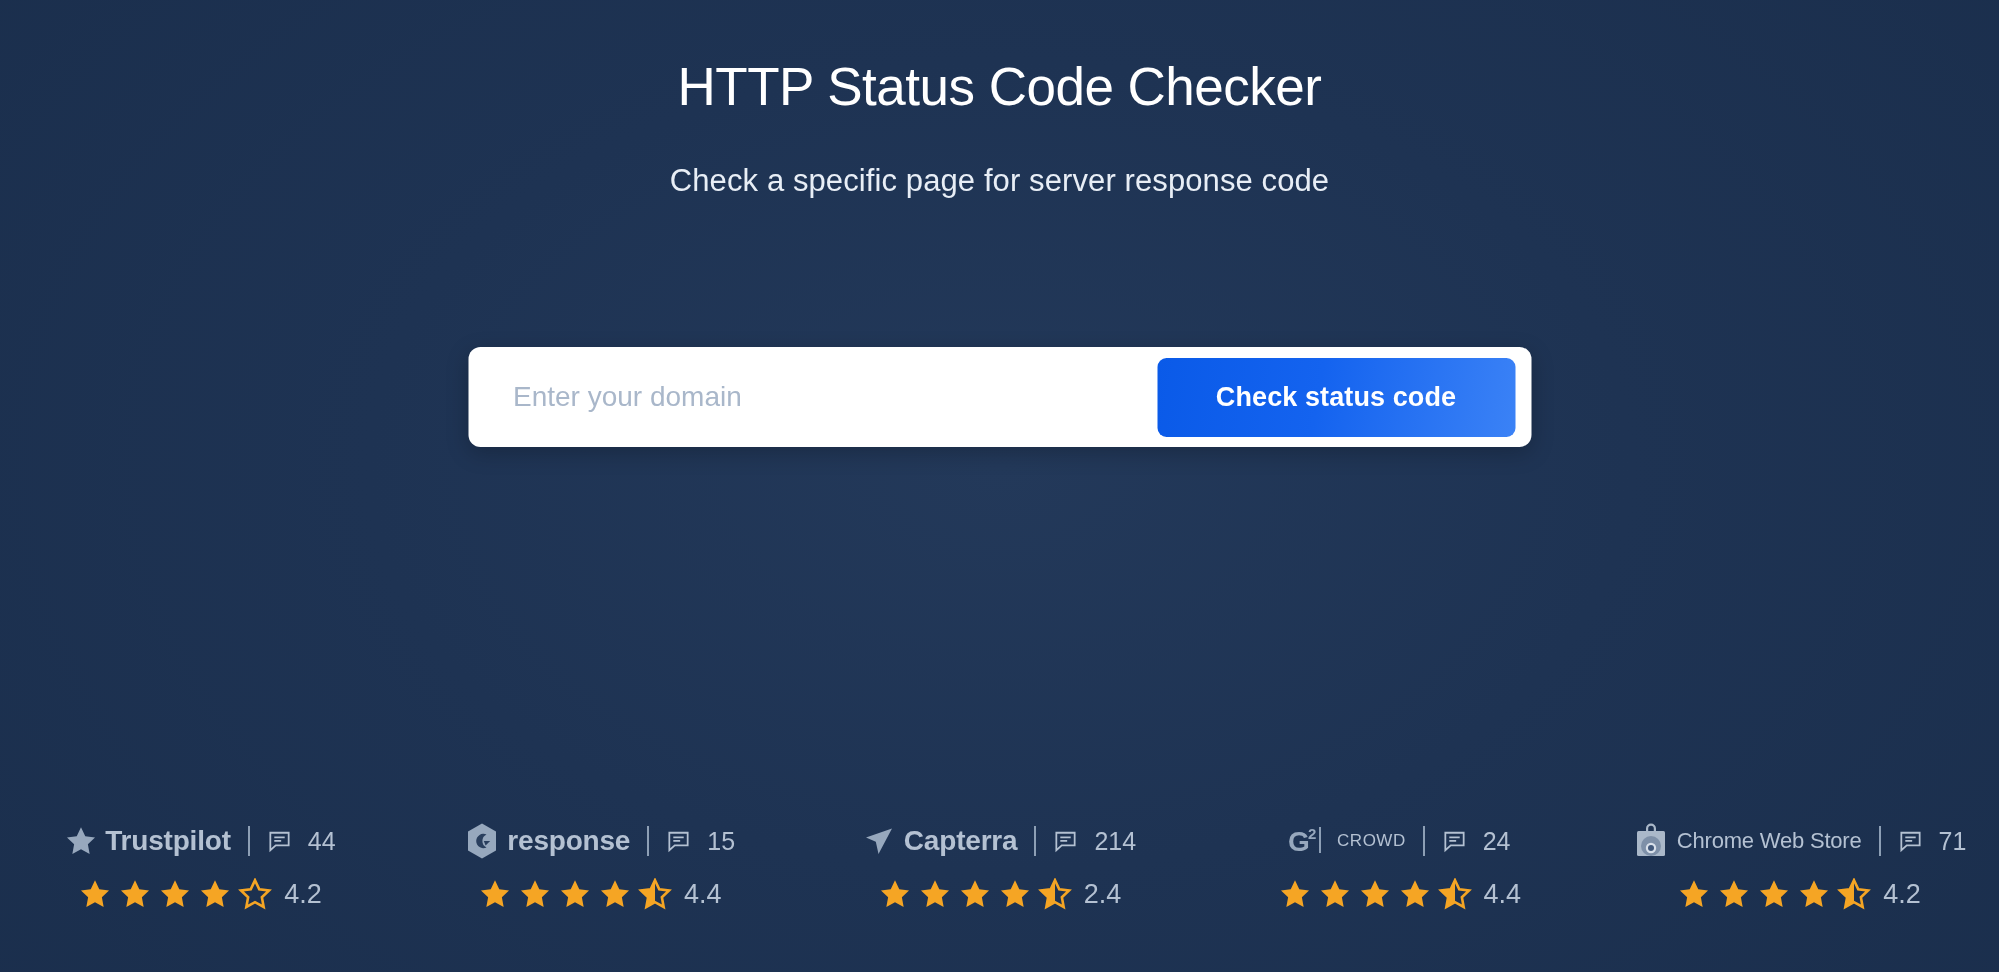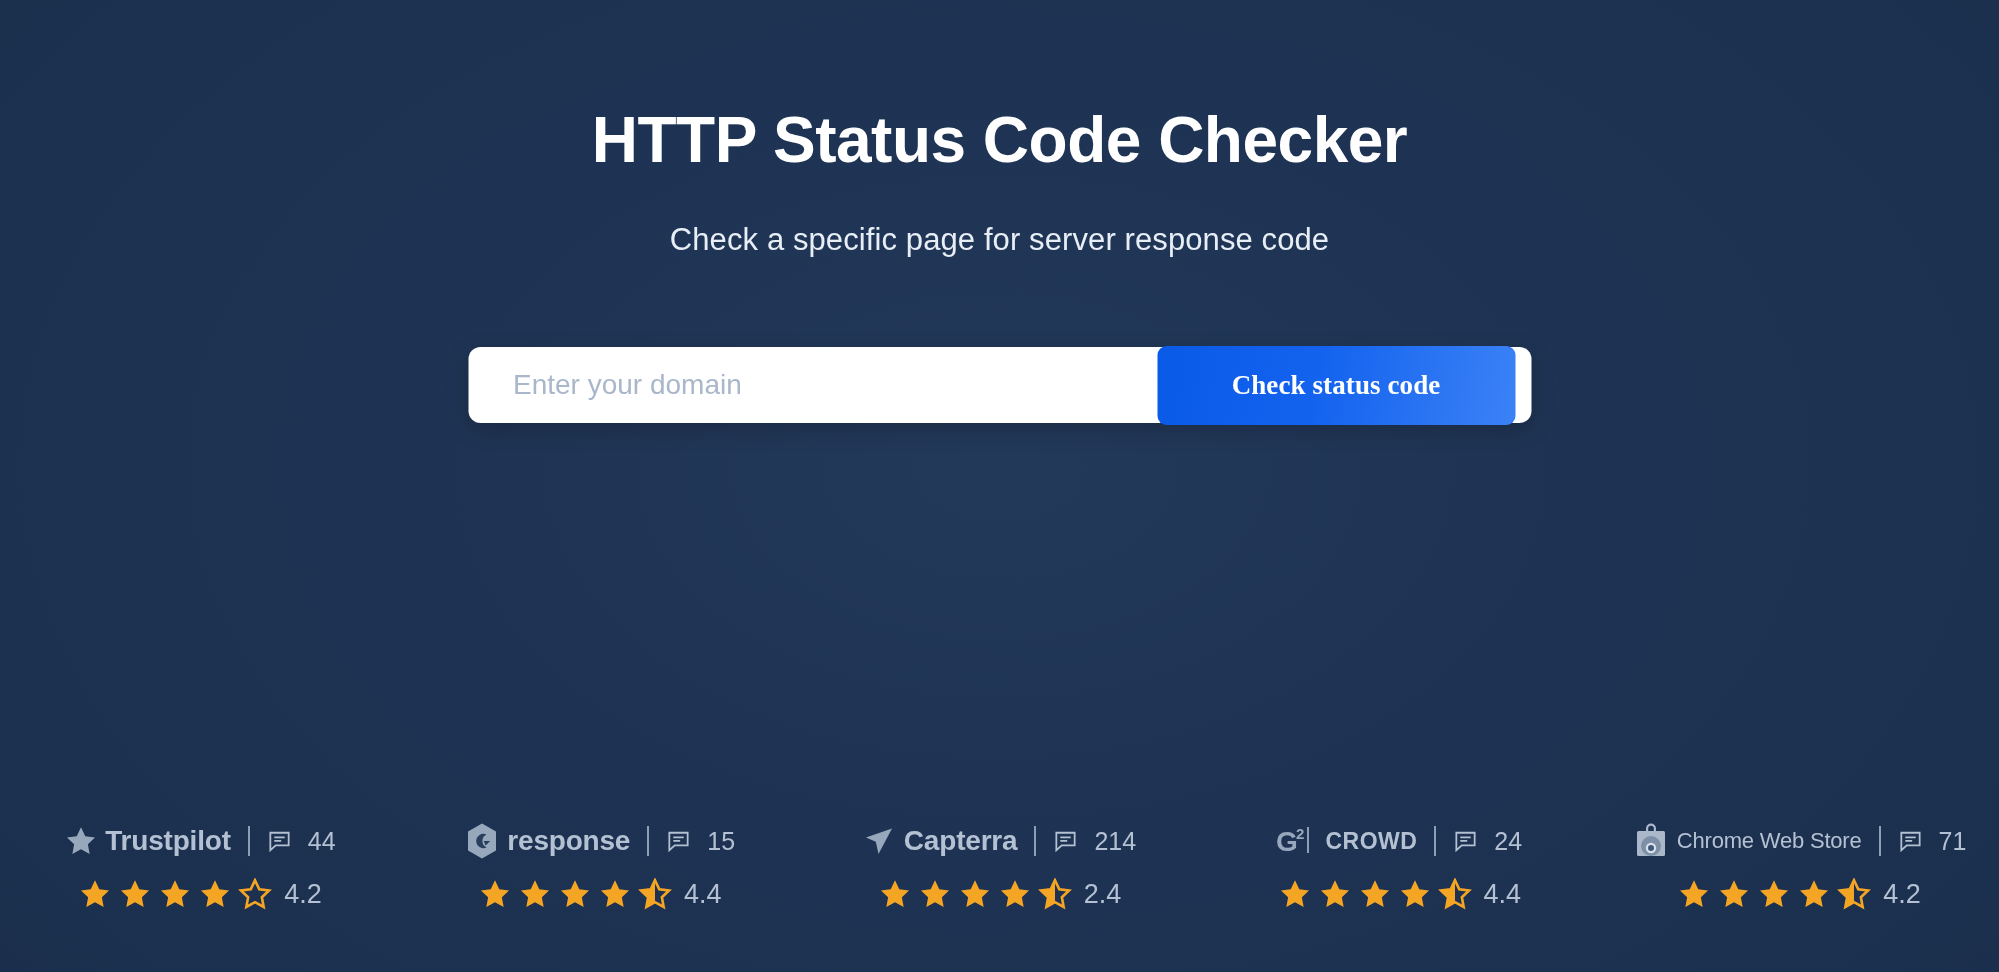--- a/index.html
+++ b/index.html
@@ -25,44 +25,44 @@
   }
 
   
   .hero {
     position: absolute;
     top: 0; left: 0; right: 0;
     text-align: center;
   }
 
   .hero-title {
-    margin-top: 108px;
-    font-size: 64px;
+    margin-top: 60px;
+    font-size: 53px;
     line-height: 1.0;
-    font-weight: 700;
+    font-weight: 400;
     letter-spacing: -0.5px;
     color: #ffffff;
   }
 
   .hero-subtitle {
     margin-top: 50px;
     font-size: 31px;
     font-weight: 400;
     color: #e8eef6;
     letter-spacing: 0.1px;
   }
 
   
   .search-wrap {
     position: absolute;
     top: 347px;
     left: 50%;
     transform: translateX(-50%);
     width: 1063px;
-    height: 76px;
+    height: 100px;
     background: #ffffff;
     border-radius: 12px;
     box-shadow: 0 6px 22px rgba(0,0,0,0.22);
     display: flex;
     align-items: center;
     padding: 0 16px 0 0;
   }
 
   .search-input {
     flex: 1 1 auto;
@@ -81,21 +81,21 @@
   }
 
   .check-button {
     flex: 0 0 auto;
     width: 358px;
     height: 79px;
     border: none;
     border-radius: 9px;
     background: linear-gradient(100deg, #0a5ae8 0%, #1463ef 45%, #3b82f6 100%);
     color: #ffffff;
-    font-family: Liberation Serif, serif;
+    font-family: Liberation Sans, sans-serif;
     font-size: 27px;
     font-weight: 700;
     letter-spacing: 0.1px;
     cursor: pointer;
   }
 
   
   .reviews {
     position: absolute;
     left: 0; right: 0;
@@ -129,23 +129,23 @@
   }
 
   .brand-name {
     font-size: 28px;
     font-weight: 700;
     color: #b4c1d2;
     letter-spacing: -0.2px;
     white-space: nowrap;
   }
   .brand-name.caps {
-    font-size: 23px;
+    font-size: 17px;
     letter-spacing: 0.5px;
-    font-weight: 700;
+    font-weight: 400;
   }
   .brand-name.cws { font-size: 22px; font-weight: 400; }
 
   .divider {
     width: 2px;
     height: 30px;
     background: #8d9fb5;
     margin: 0 17px;
   }
 

